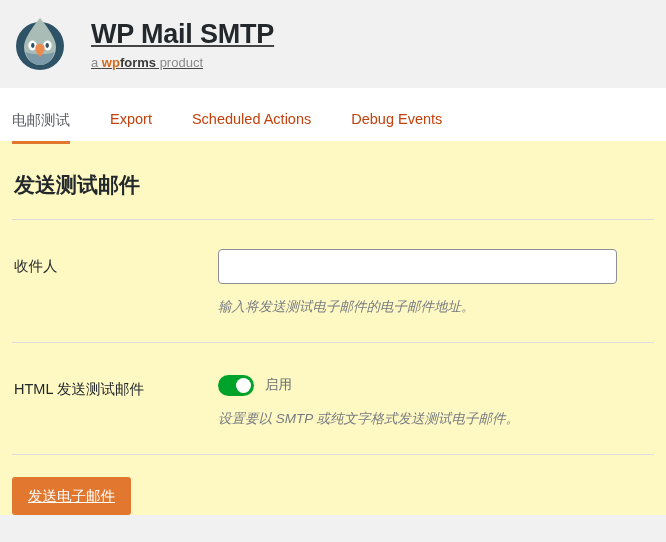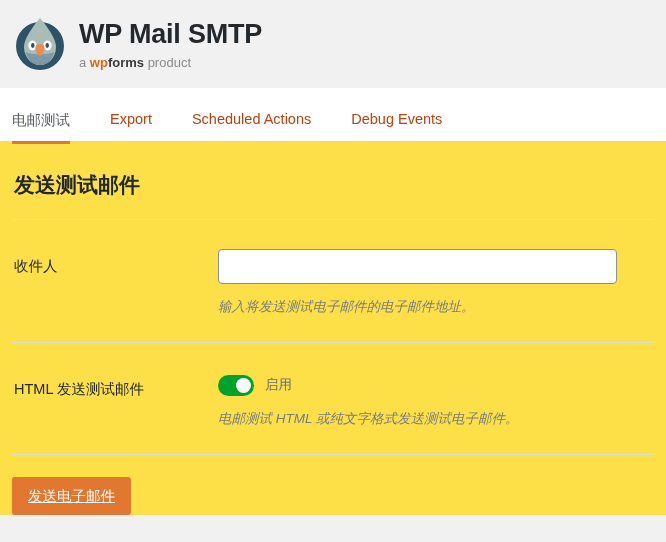--- a/index.html
+++ b/index.html
@@ -25,22 +25,23 @@
     box-sizing: border-box;
   }
   .logo-wrap {
     width: 60px;
     height: 60px;
     flex: 0 0 60px;
     position: relative;
   }
   .logo-wrap svg { display: block; }
   .brand {
-    margin-left: 9px;
+    margin-left: 21px;
     line-height: 1;
+    text-decoration: underline;
   }
   .brand-title {
     font-size: 27px;
     font-weight: bold;
     color: #23282d;
     letter-spacing: -0.2px;
     line-height: 30px;
     white-space: nowrap;
   }
   .brand-sub {
@@ -88,21 +89,21 @@
     position: absolute;
     left: 0;
     right: 0;
     bottom: 4px;
     height: 3px;
     background: #e27730;
   }
 
   
   .content {
-    background: #fde047;
+    background: #fef9c3;
     padding: 0 12px;
     box-sizing: border-box;
   }
   .page-title {
     font-size: 21px;
     font-weight: bold;
     color: #23282d;
     padding: 32px 0 22px 2px;
     margin: 0;
     line-height: 24px;
@@ -251,21 +252,21 @@
 
   <div class="field-row">
     <div class="field-label">HTML 发送测试邮件</div>
     <div class="field-body">
       <div class="toggle-line">
         <div class="toggle">
           <div class="knob"></div>
         </div>
         <div class="toggle-label">启用</div>
       </div>
-      <div class="field-desc">电邮测试 HTML 或纯文字格式发送测试电子邮件。</div>
+      <div class="field-desc">设置要以 SMTP 或纯文字格式发送测试电子邮件。</div>
     </div>
   </div>
 
   <div class="divider"></div>
 
   <div class="btn-row">
     <button class="submit-btn">发送电子邮件</button>
   </div>
 
 </div>

